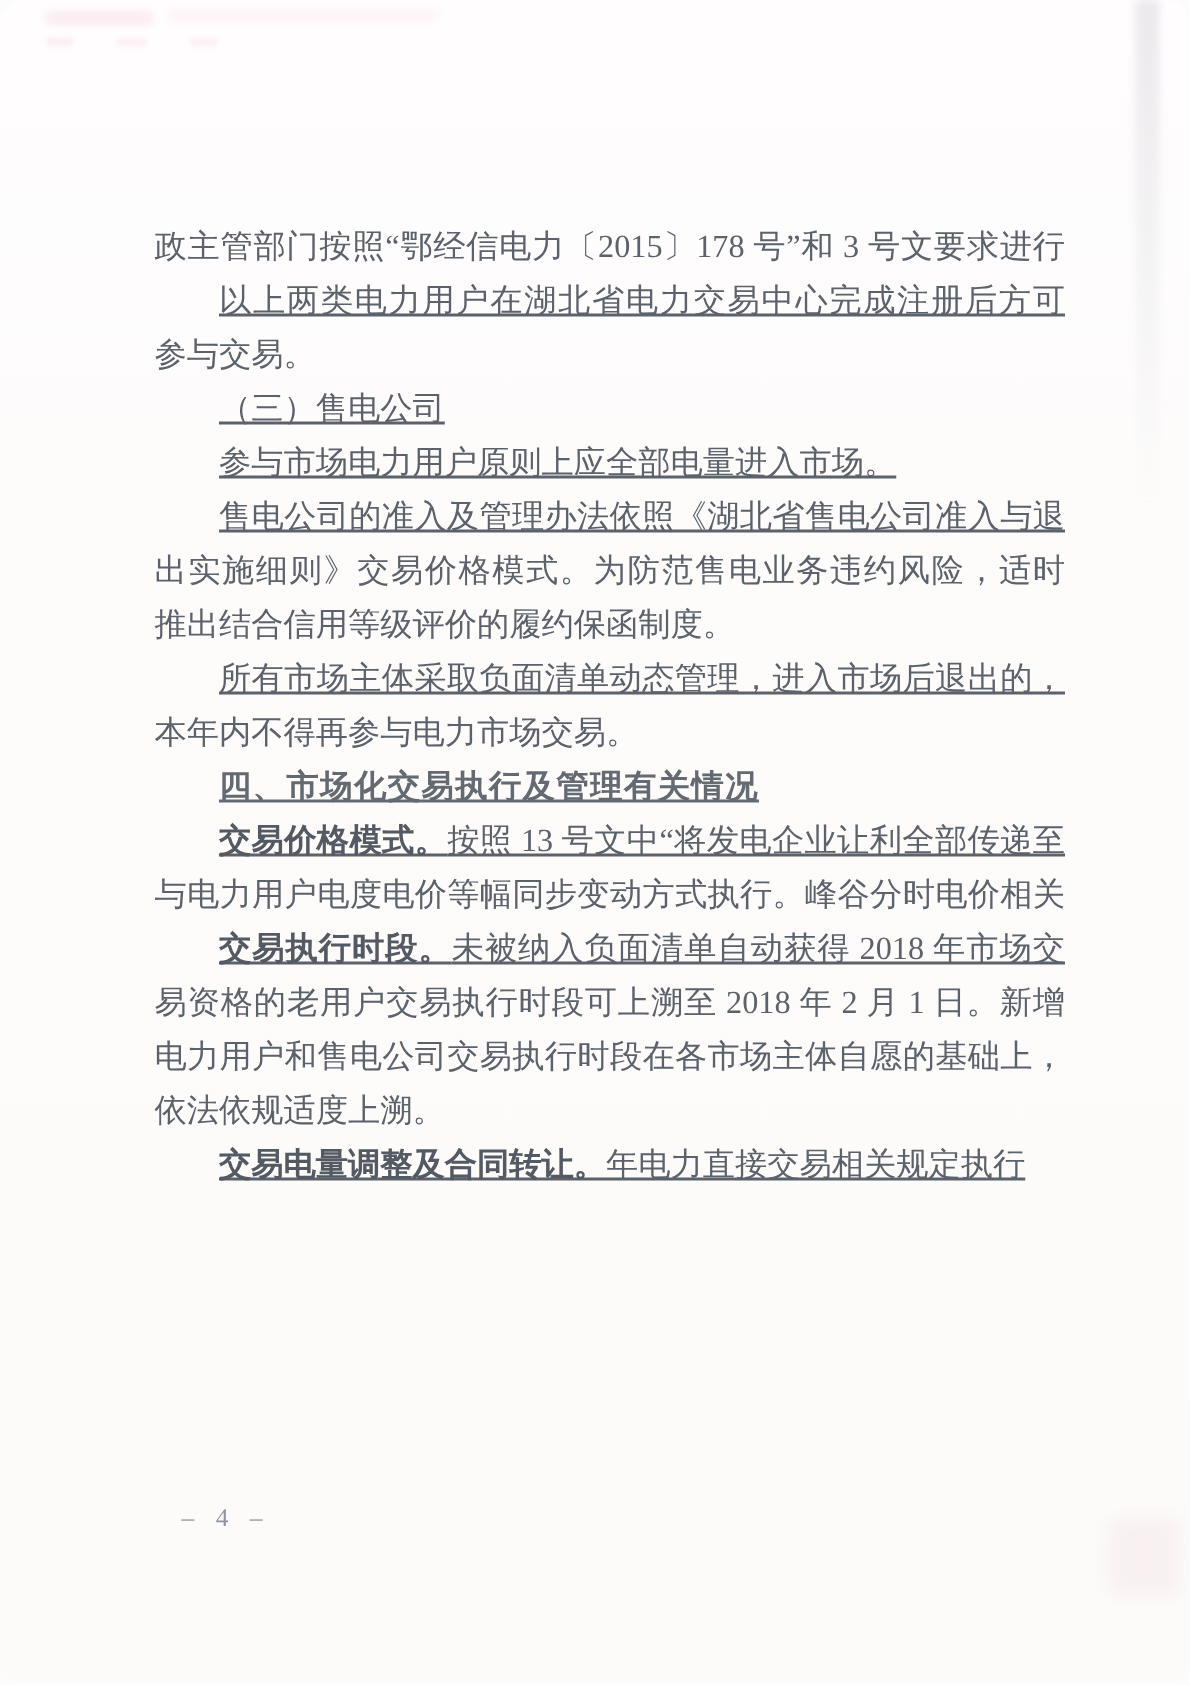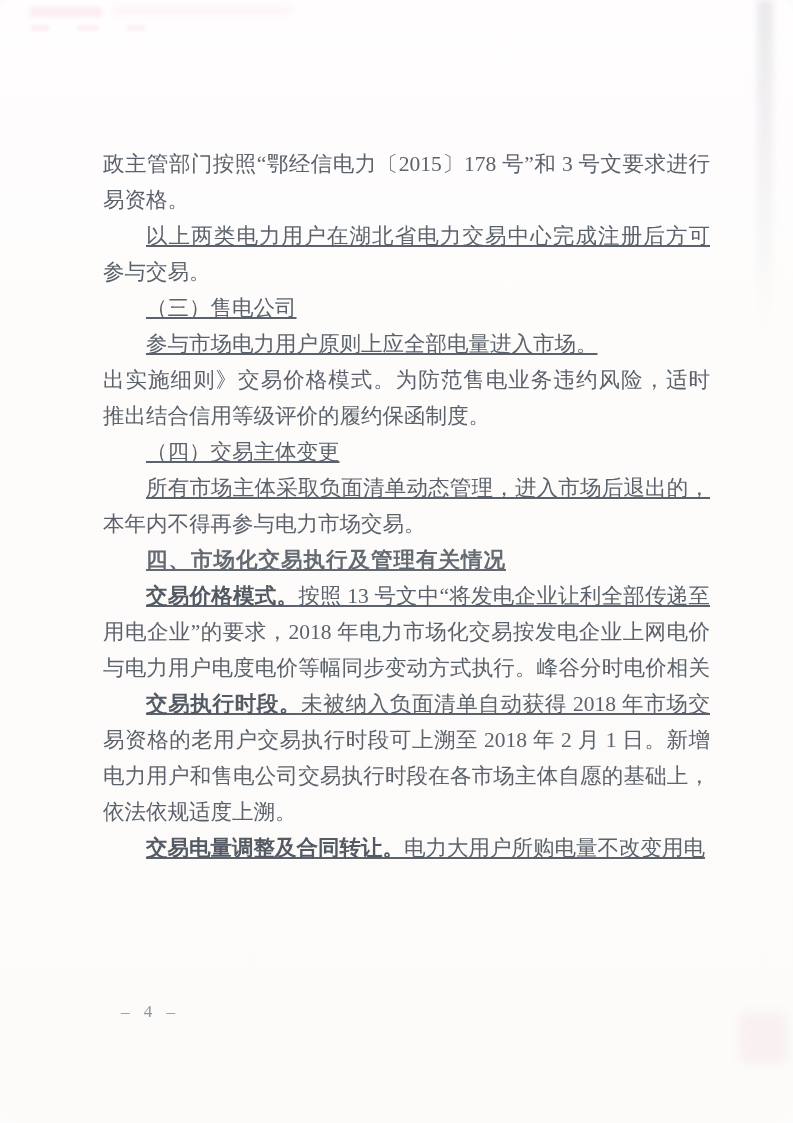--- a/index.html
+++ b/index.html
@@ -72,35 +72,33 @@
   <div class="artifact smudge-a"></div>
   <div class="artifact smudge-b"></div>
   <div class="artifact dash-1"></div>
   <div class="artifact dash-2"></div>
   <div class="artifact dash-3"></div>
   <div class="artifact edge-band"></div>
   <div class="artifact corner-blob"></div>
 
   <div class="text-block">
       <div class="line justify"><span>政主管部门按照“鄂经信电力〔2015〕178 号”和 3 号文要求进行</span></div>
-      <div class="line"><span>易资格。</span></div>
       <div class="line indent justify"><span>以上两类电力用户在湖北省电力交易中心完成注册后方可</span></div>
       <div class="line"><span>参与交易。</span></div>
       <div class="line indent"><span>（三）售电公司</span></div>
       <div class="line indent"><span>参与市场电力用户原则上应全部电量进入市场。</span></div>
+      <div class="line indent justify"><span>售电公司的准入及管理办法依照《湖北省售电公司准入与退</span></div>
       <div class="line justify"><span>出实施细则》交易价格模式。为防范售电业务违约风险，适时</span></div>
       <div class="line"><span>推出结合信用等级评价的履约保函制度。</span></div>
-      <div class="line indent"><span>（四）交易主体变更</span></div>
       <div class="line indent justify"><span>所有市场主体采取负面清单动态管理，进入市场后退出的，</span></div>
       <div class="line"><span>本年内不得再参与电力市场交易。</span></div>
       <div class="line indent heading"><span>四、市场化交易执行及管理有关情况</span></div>
       <div class="line indent justify"><span class="lead">交易价格模式。</span><span>按照 13 号文中“将发电企业让利全部传递至</span></div>
-      <div class="line justify"><span>用电企业”的要求，2018 年电力市场化交易按发电企业上网电价</span></div>
       <div class="line justify"><span>与电力用户电度电价等幅同步变动方式执行。峰谷分时电价相关</span></div>
       <div class="line indent justify"><span class="lead">交易执行时段。</span><span>未被纳入负面清单自动获得 2018 年市场交</span></div>
       <div class="line justify"><span>易资格的老用户交易执行时段可上溯至 2018 年 2 月 1 日。新增</span></div>
       <div class="line justify"><span>电力用户和售电公司交易执行时段在各市场主体自愿的基础上，</span></div>
       <div class="line"><span>依法依规适度上溯。</span></div>
-      <div class="line indent"><span class="lead">交易电量调整及合同转让。</span><span>电力大用户所购电量不改变用电</span></div>
+      <div class="line indent"><span class="lead">交易电量调整及合同转让。</span><span>年电力直接交易相关规定执行</span></div>
     </div>
 
   <div class="page-number">– 4 –</div>
 </div>
 
 </body></html>

